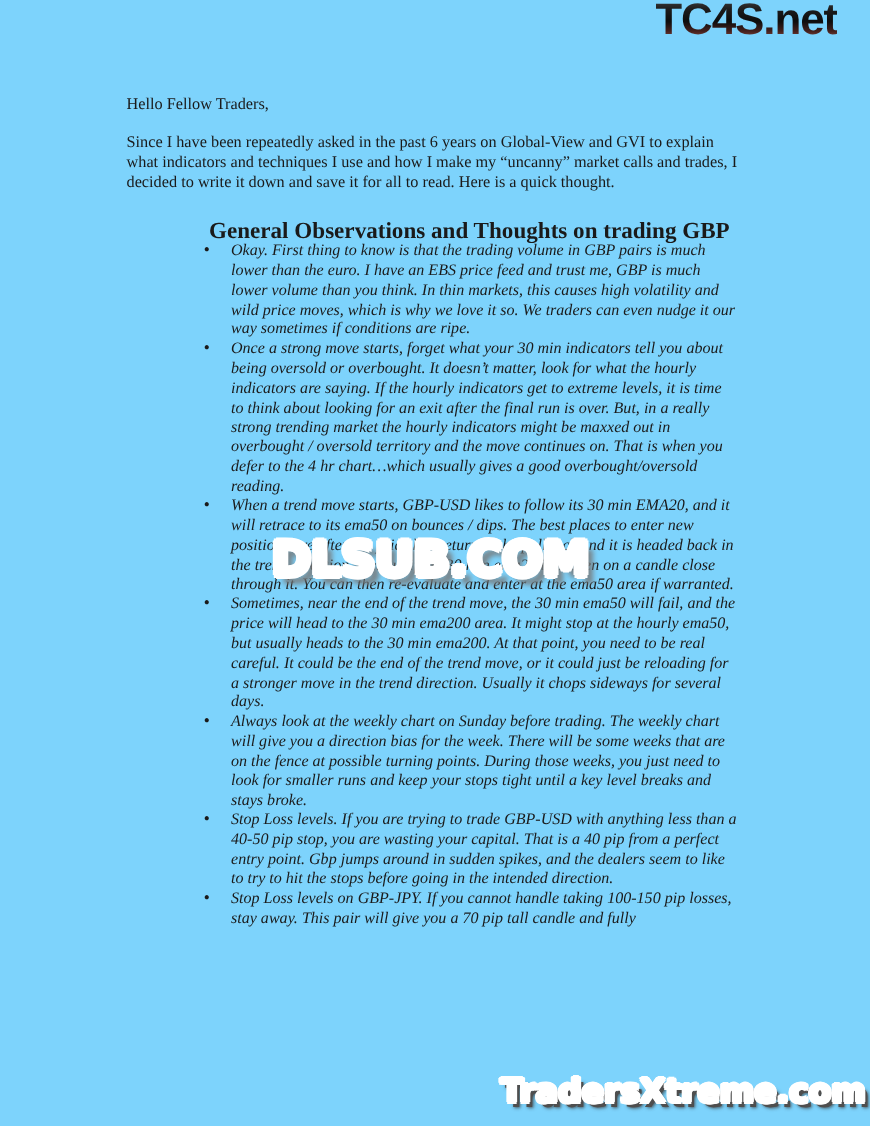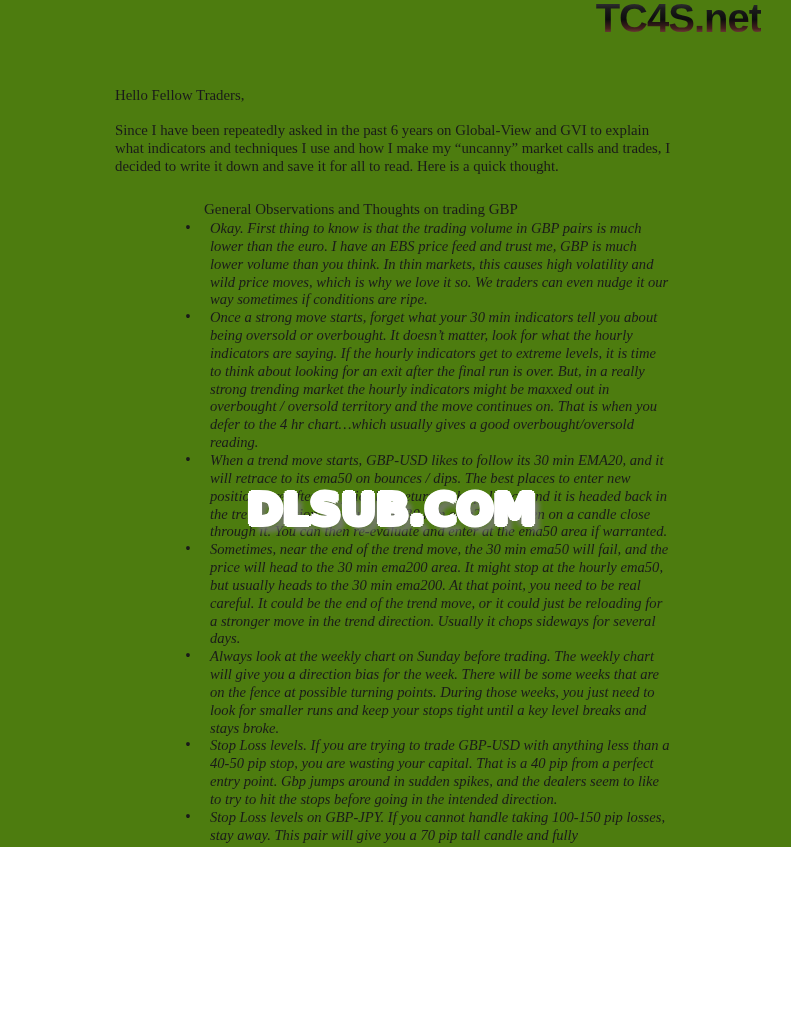--- a/index.html
+++ b/index.html
@@ -3,22 +3,22 @@
 <meta charset="utf-8">
 <style>
   html, body {
     margin: 0;
     padding: 0;
     background: #ffffff;
   }
   .page {
     position: relative;
     width: 791px;
-    height: 847px;
-    background: #4d7c0f;
+    height: 1024px;
+    background: #7dd3fc;
     overflow: hidden;
     font-family: "Liberation Serif", serif;
     color: #1a1a1a;
   }
 
   
   .tc4s-logo {
     position: absolute;
     top: -4px;
     right: 30px;
@@ -46,25 +46,25 @@
     left: 115px;
     top: 121px;
     width: 566px;
     margin: 0;
     font-size: 14.8px;
     line-height: 18px;
   }
 
   .heading {
     position: absolute;
-    left: 204px;
+    left: 190px;
     top: 199px;
     margin: 0;
-    font-size: 15px;
-    font-weight: 400;
+    font-size: 21px;
+    font-weight: 700;
     line-height: 20px;
     white-space: nowrap;
   }
 
   .bullets {
     position: absolute;
     left: 184px;
     top: 220px;
     width: 486px;
     margin: 0;
@@ -142,14 +142,15 @@
     <li>Once a strong move starts, forget what your 30 min indicators tell you about being oversold or overbought. It doesn’t matter, look for what the hourly indicators are saying. If the hourly indicators get to extreme levels, it is time to think about looking for an exit after the final run is over. But, in a really strong trending market the hourly indicators might be maxxed out in overbought / oversold territory and the move continues on. That is when you defer to the 4 hr chart…which usually gives a good overbought/oversold reading.</li>
     <li>When a trend move starts, GBP-USD likes to follow its 30 min EMA20, and it will retrace to its ema50 on bounces / dips. The best places to enter new positions are after the price has returned the pullback and it is headed back in the trend direction. Get out if the 30 min ema20 is broken on a candle close through it. You can then re-evaluate and enter at the ema50 area if warranted.</li>
     <li>Sometimes, near the end of the trend move, the 30 min ema50 will fail, and the price will head to the 30 min ema200 area. It might stop at the hourly ema50, but usually heads to the 30 min ema200. At that point, you need to be real careful. It could be the end of the trend move, or it could just be reloading for a stronger move in the trend direction. Usually it chops sideways for several days.</li>
     <li>Always look at the weekly chart on Sunday before trading. The weekly chart will give you a direction bias for the week. There will be some weeks that are on the fence at possible turning points. During those weeks, you just need to look for smaller runs and keep your stops tight until a key level breaks and stays broke.</li>
     <li>Stop Loss levels. If you are trying to trade GBP-USD with anything less than a 40-50 pip stop, you are wasting your capital. That is a 40 pip from a perfect entry point. Gbp jumps around in sudden spikes, and the dealers seem to like to try to hit the stops before going in the intended direction.</li>
     <li>Stop Loss levels on GBP-JPY. If you cannot handle taking 100-150 pip losses, stay away. This pair will give you a 70 pip tall candle and fully</li>
   </ul>
 
   <div class="watermark">DLSUB.COM</div>
 
+  <div class="footer-logo">TradersXtreme.com</div>
 
 </div>
 
 </body></html>

